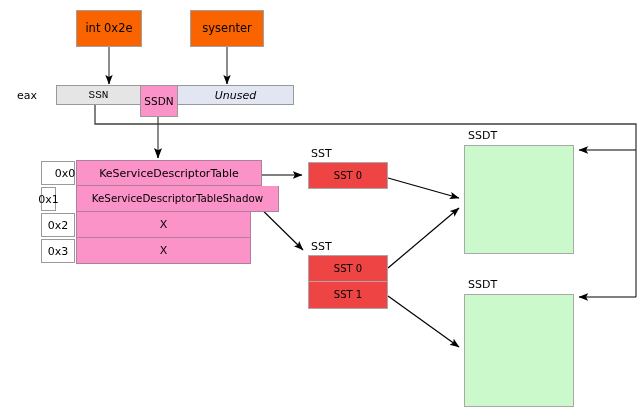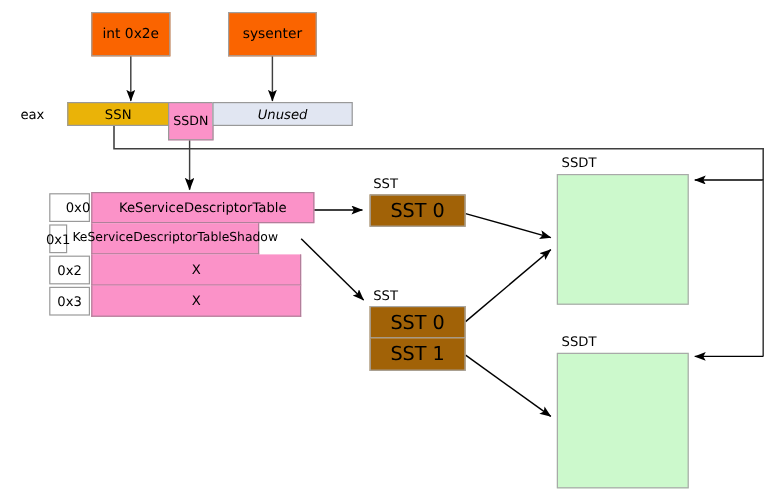--- a/index.html
+++ b/index.html
@@ -39,40 +39,40 @@
   .entry {
     background: #fa6400;
     border: 1px solid #a0a0a0;
     font-size: 11.5px;
   }
   .reg-label {
     position: absolute;
     font-size: 11px;
     color: #000000;
   }
-  .seg-ssn   { background: #eab308; }
+  .seg-ssn   { background: #e5e5e5; font-family: Liberation Mono, monospace; }
   .seg-ssdn  { background: #fb92c8; font-size: 10.5px; }
   .seg-unused{ background: #e1e6f2; font-style: italic; }
   .idx {
     background: #ffffff;
     border: 1px solid #9a9a9a;
     font-size: 11px;
   }
   .trow {
     background: #fb92c8;
     border: 1px solid #b0809a;
     border-top-width: 0;
     font-size: 11px;
   }
   .trow.first { border-top-width: 1px; }
   .trow.small { font-size: 10.3px; }
   .sst {
-    background: #a16207;
+    background: #ef4444;
     border: 1px solid #a8a8a8;
-    font-size: 16px;
+    font-size: 10px;
   }
   .sst.stacked-bottom { border-top-width: 0; }
   .grp-label {
     position: absolute;
     font-size: 11px;
     color: #000000;
   }
   .ssdt {
     background: #ccf9cc;
     border: 1px solid #a9a9a9;
@@ -160,21 +160,21 @@
   <div class="node idx" style="left:41px; top:213px; width:34px; height:24px;">
     <span>0x2</span>
   </div>
   <div class="node idx" style="left:41px; top:239px; width:34px; height:24px;">
     <span>0x3</span>
   </div>
 
   <div class="node trow first" style="left:76px; top:160px; width:186px; height:26px;">
     <span>KeServiceDescriptorTable</span>
   </div>
-  <div class="node trow small" style="left:76px; top:186px; width:140px; height:26px;">
+  <div class="node trow small" style="left:76px; top:186px; width:203px; height:26px;">
     <span>KeServiceDescriptorTableShadow</span>
   </div>
   <div class="node trow" style="left:76px; top:212px; width:175px; height:26px;">
     <span>X</span>
   </div>
   <div class="node trow" style="left:76px; top:238px; width:175px; height:26px;">
     <span>X</span>
   </div>
 
   <div class="grp-label" style="left:311px; top:147px;">SST</div>

